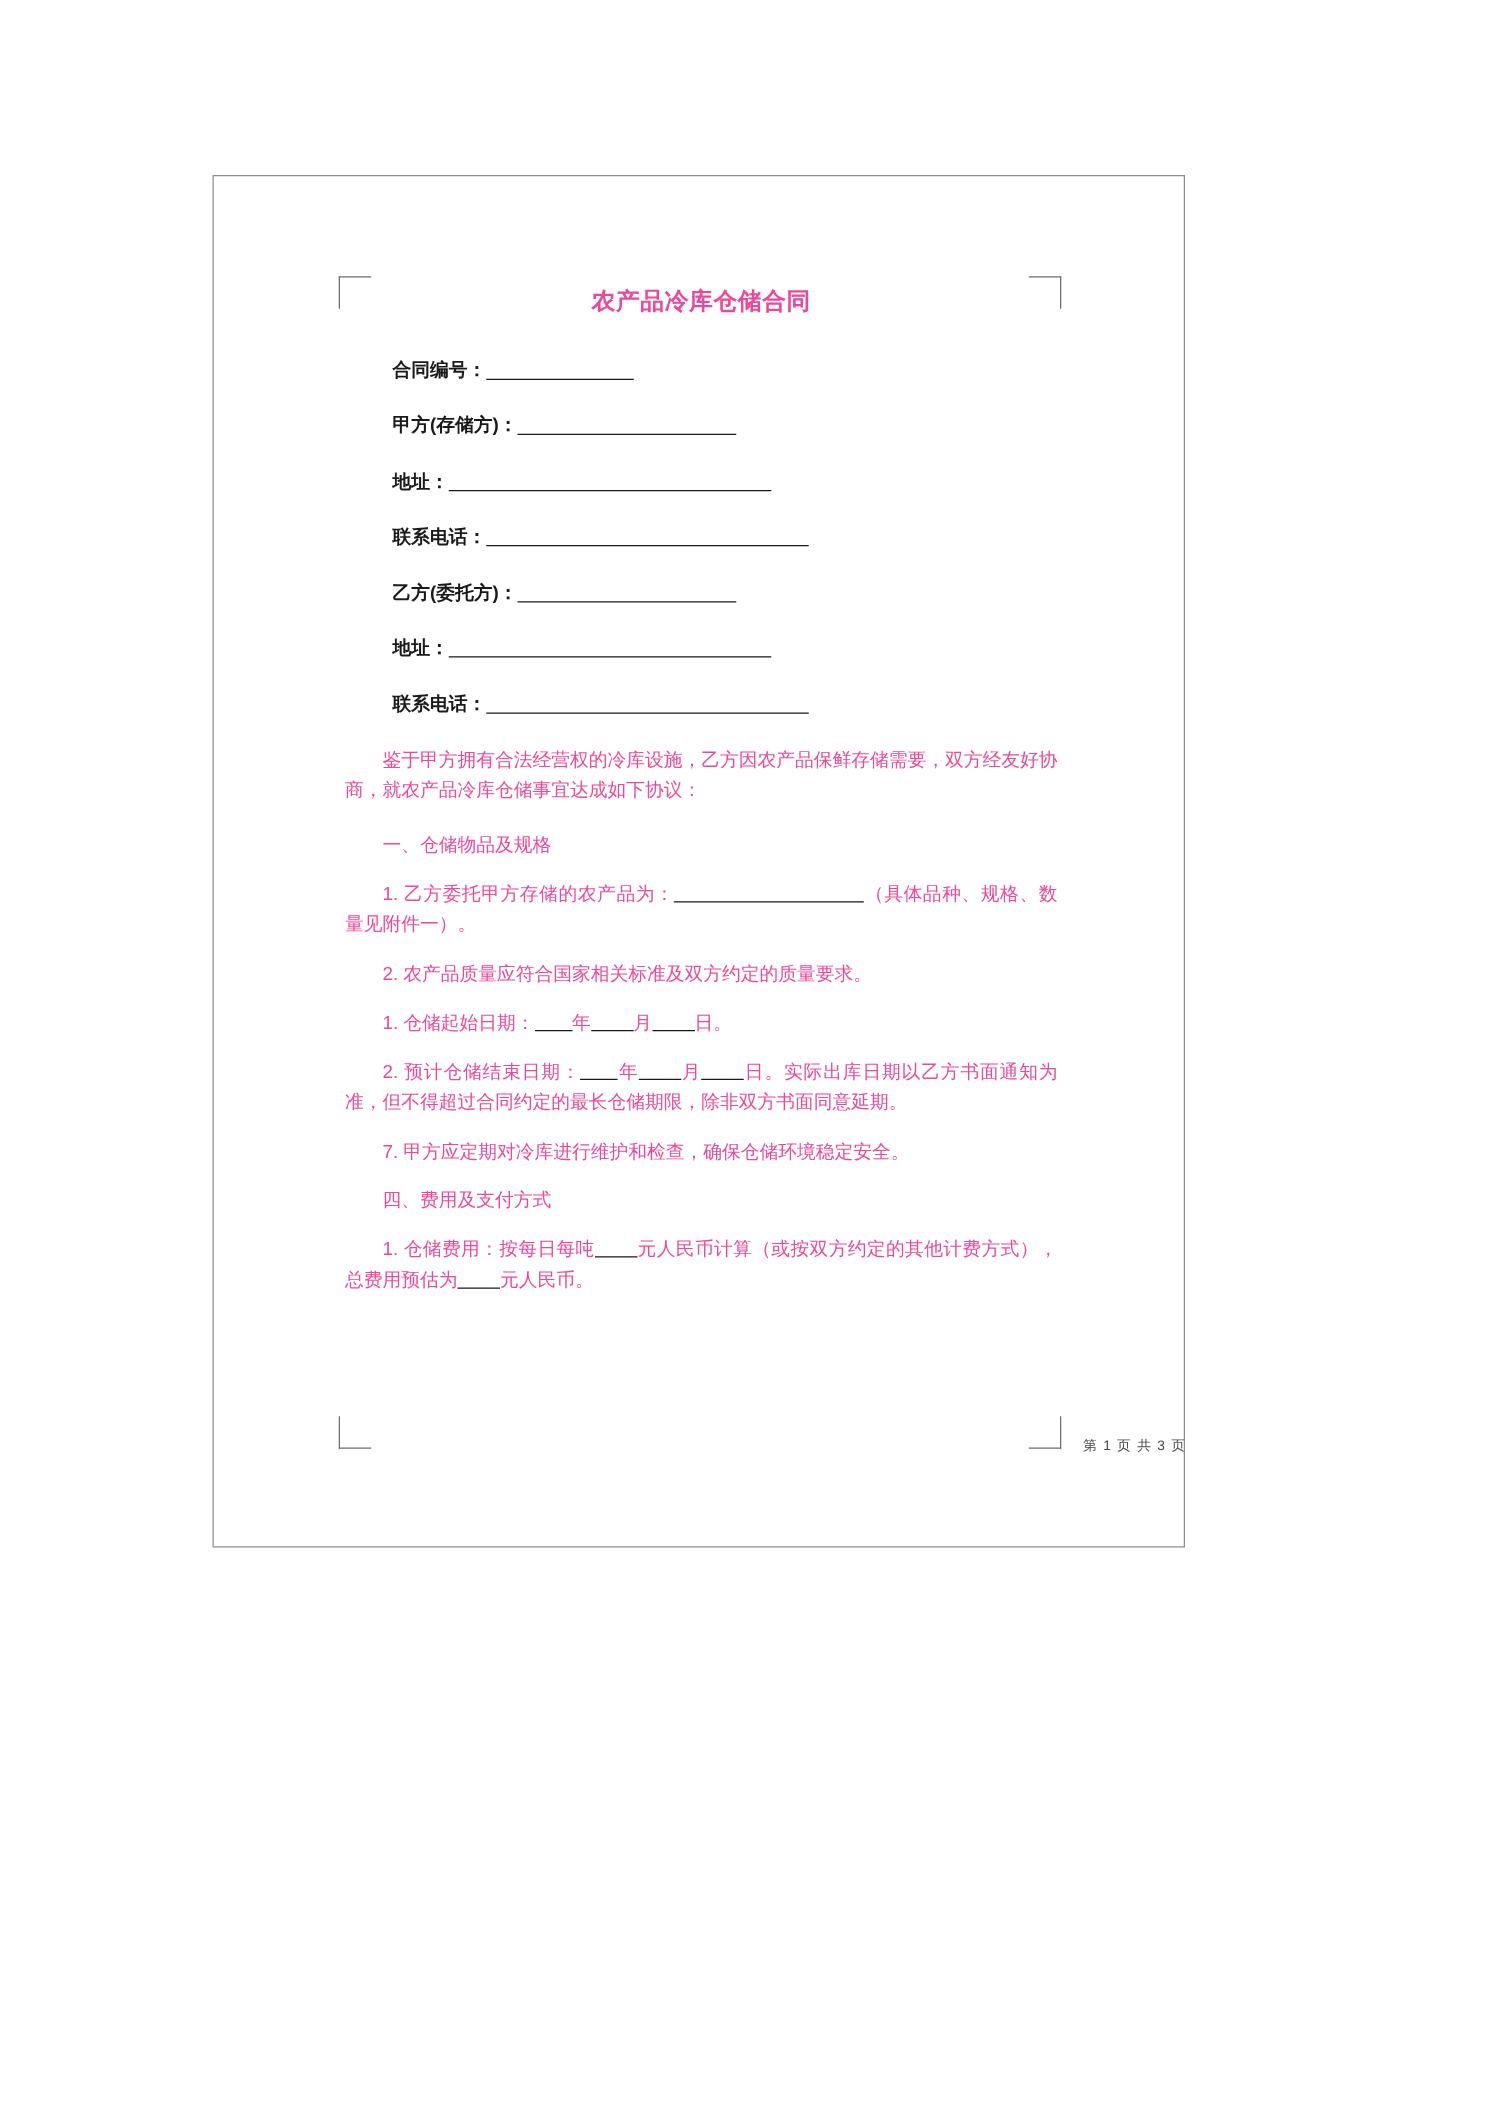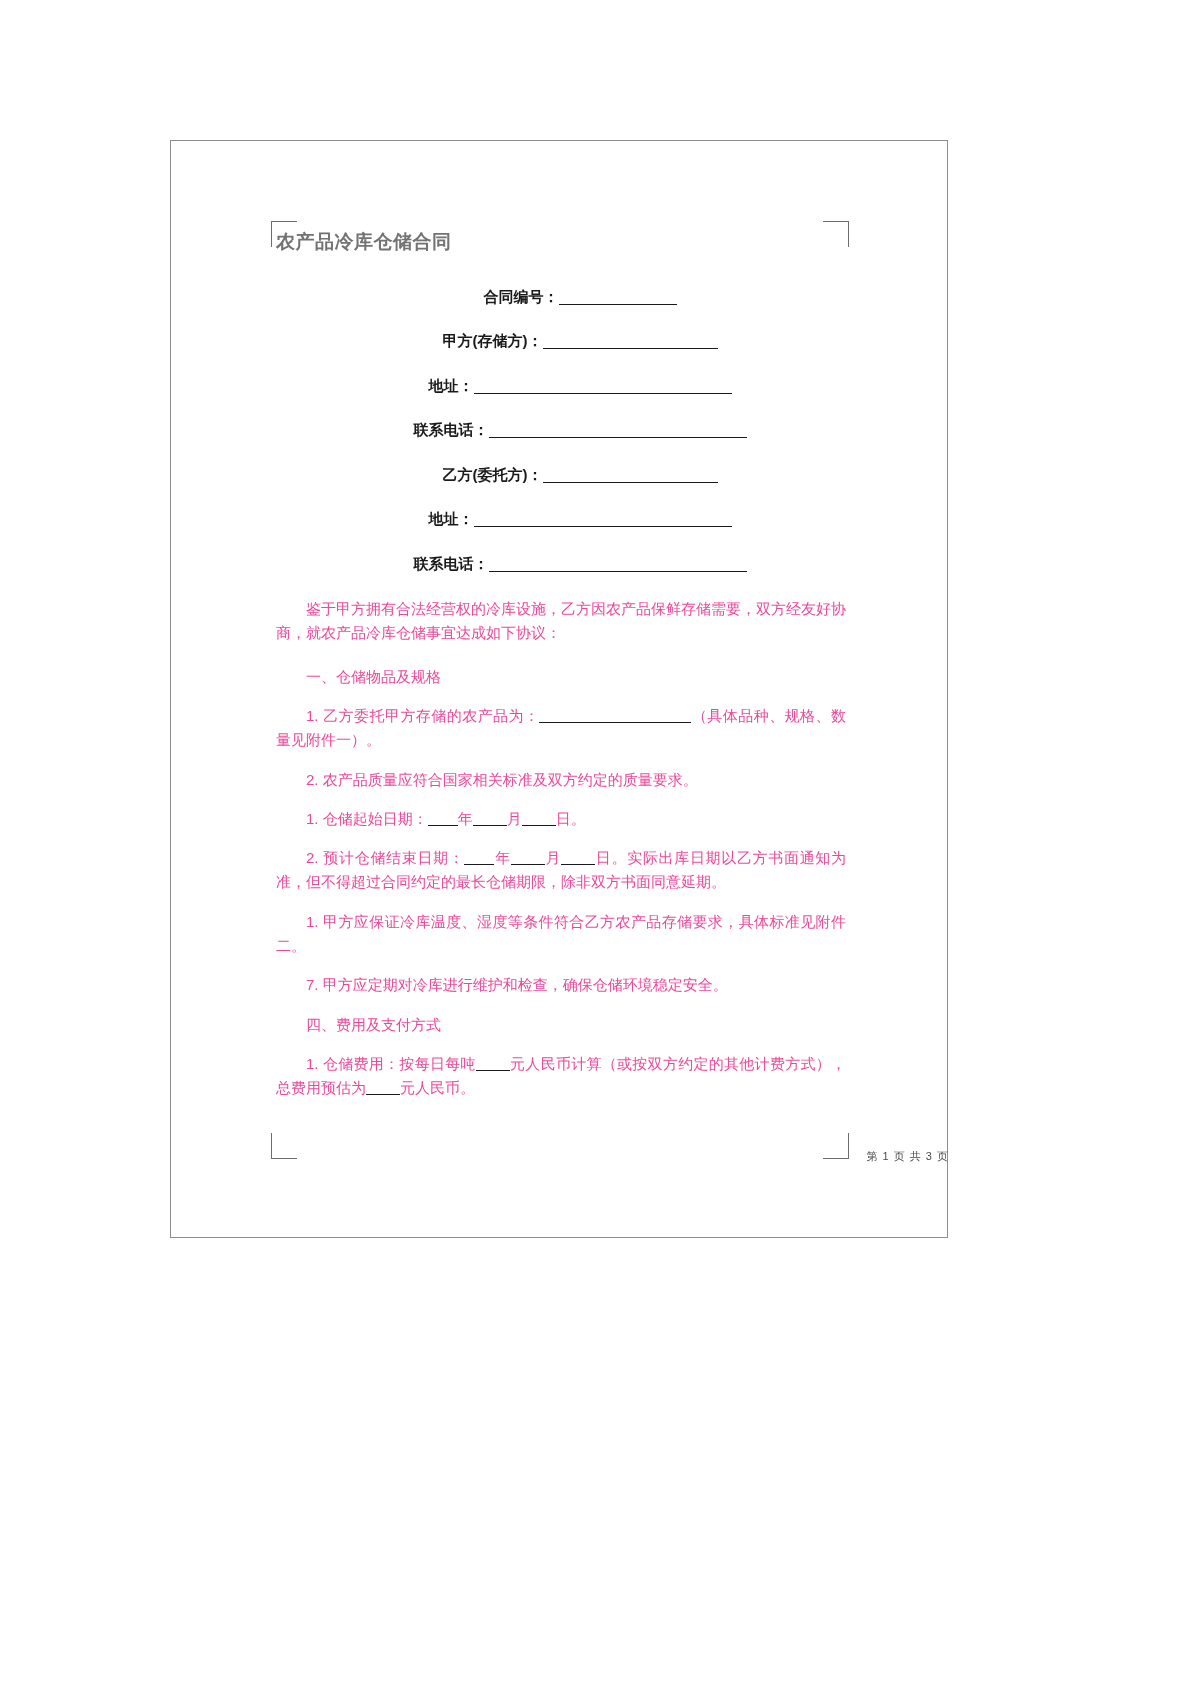--- a/index.html
+++ b/index.html
@@ -42,37 +42,37 @@
   
   #doc-body {
     position: absolute;
     left: 105px;
     top: 88px;
     width: 570px;
   }
 
   
   .doc-title {
+    text-align: center;
     font-size: 19px;
     font-weight: bold;
-    color: #737373;
+    color: #ec4899;
     letter-spacing: 0.5px;
     margin: 0 0 30px 0;
     line-height: 1.4;
   }
 
   
   .form-row {
     font-size: 15px;
     color: #1a1a1a;
     margin: 0 0 22px 0;
     padding-left: 38px;
     line-height: 1.5;
     white-space: nowrap;
-    text-align: center;
   }
   .form-label { font-weight: 600; }
   .fill {
     display: inline-block;
     border-bottom: 1.6px solid #1a1a1a;
     vertical-align: -3px;
     height: 13px;
   }
   .fill-sm  { width: 118px; }
   .fill-md  { width: 175px; }
@@ -161,21 +161,20 @@
 
     <p class="para preamble">鉴于甲方拥有合法经营权的冷库设施，乙方因农产品保鲜存储需要，双方经友好协商，就农产品冷库仓储事宜达成如下协议：</p>
 
     <p class="para heading">一、仓储物品及规格</p>
     <p class="para"><span>1. 乙方委托甲方存储的农产品为：</span><span class="blank blank-l"></span><span>（具体品种、规格、数量见附件一）。</span></p>
     <p class="para">2. 农产品质量应符合国家相关标准及双方约定的质量要求。</p>
 
     <p class="para"><span>1. 仓储起始日期：</span><span class="blank blank-xs"></span><span>年</span><span class="blank blank-s"></span><span>月</span><span class="blank blank-s"></span><span>日</span><span>。</span></p>
     <p class="para"><span>2. 预计仓储结束日期：</span><span class="blank blank-xs"></span><span>年</span><span class="blank blank-s"></span><span>月</span><span class="blank blank-s"></span><span>日</span><span>。实际出库日期以乙方书面通知为准，但不得超过合同约定的最长仓储期限，除非双方书面同意延期。</span></p>
 
-    <p class="para">1. 甲方应保证冷库温度、湿度等条件符合乙方农产品存储要求，具体标准见附件二。</p>
     <p class="para">7. 甲方应定期对冷库进行维护和检查，确保仓储环境稳定安全。</p>
 
     <p class="para heading">四、费用及支付方式</p>
     <p class="para"><span>1. 仓储费用：按每日每吨</span><span class="blank blank-s"></span><span>元人民币计算（或按双方约定的其他计费方式），总费用预估为</span><span class="blank blank-s"></span><span>元人民币。</span></p>
 
   </div>
 
   <div class="page-footer">第 1 页 共 3 页</div>
 
 </div>

